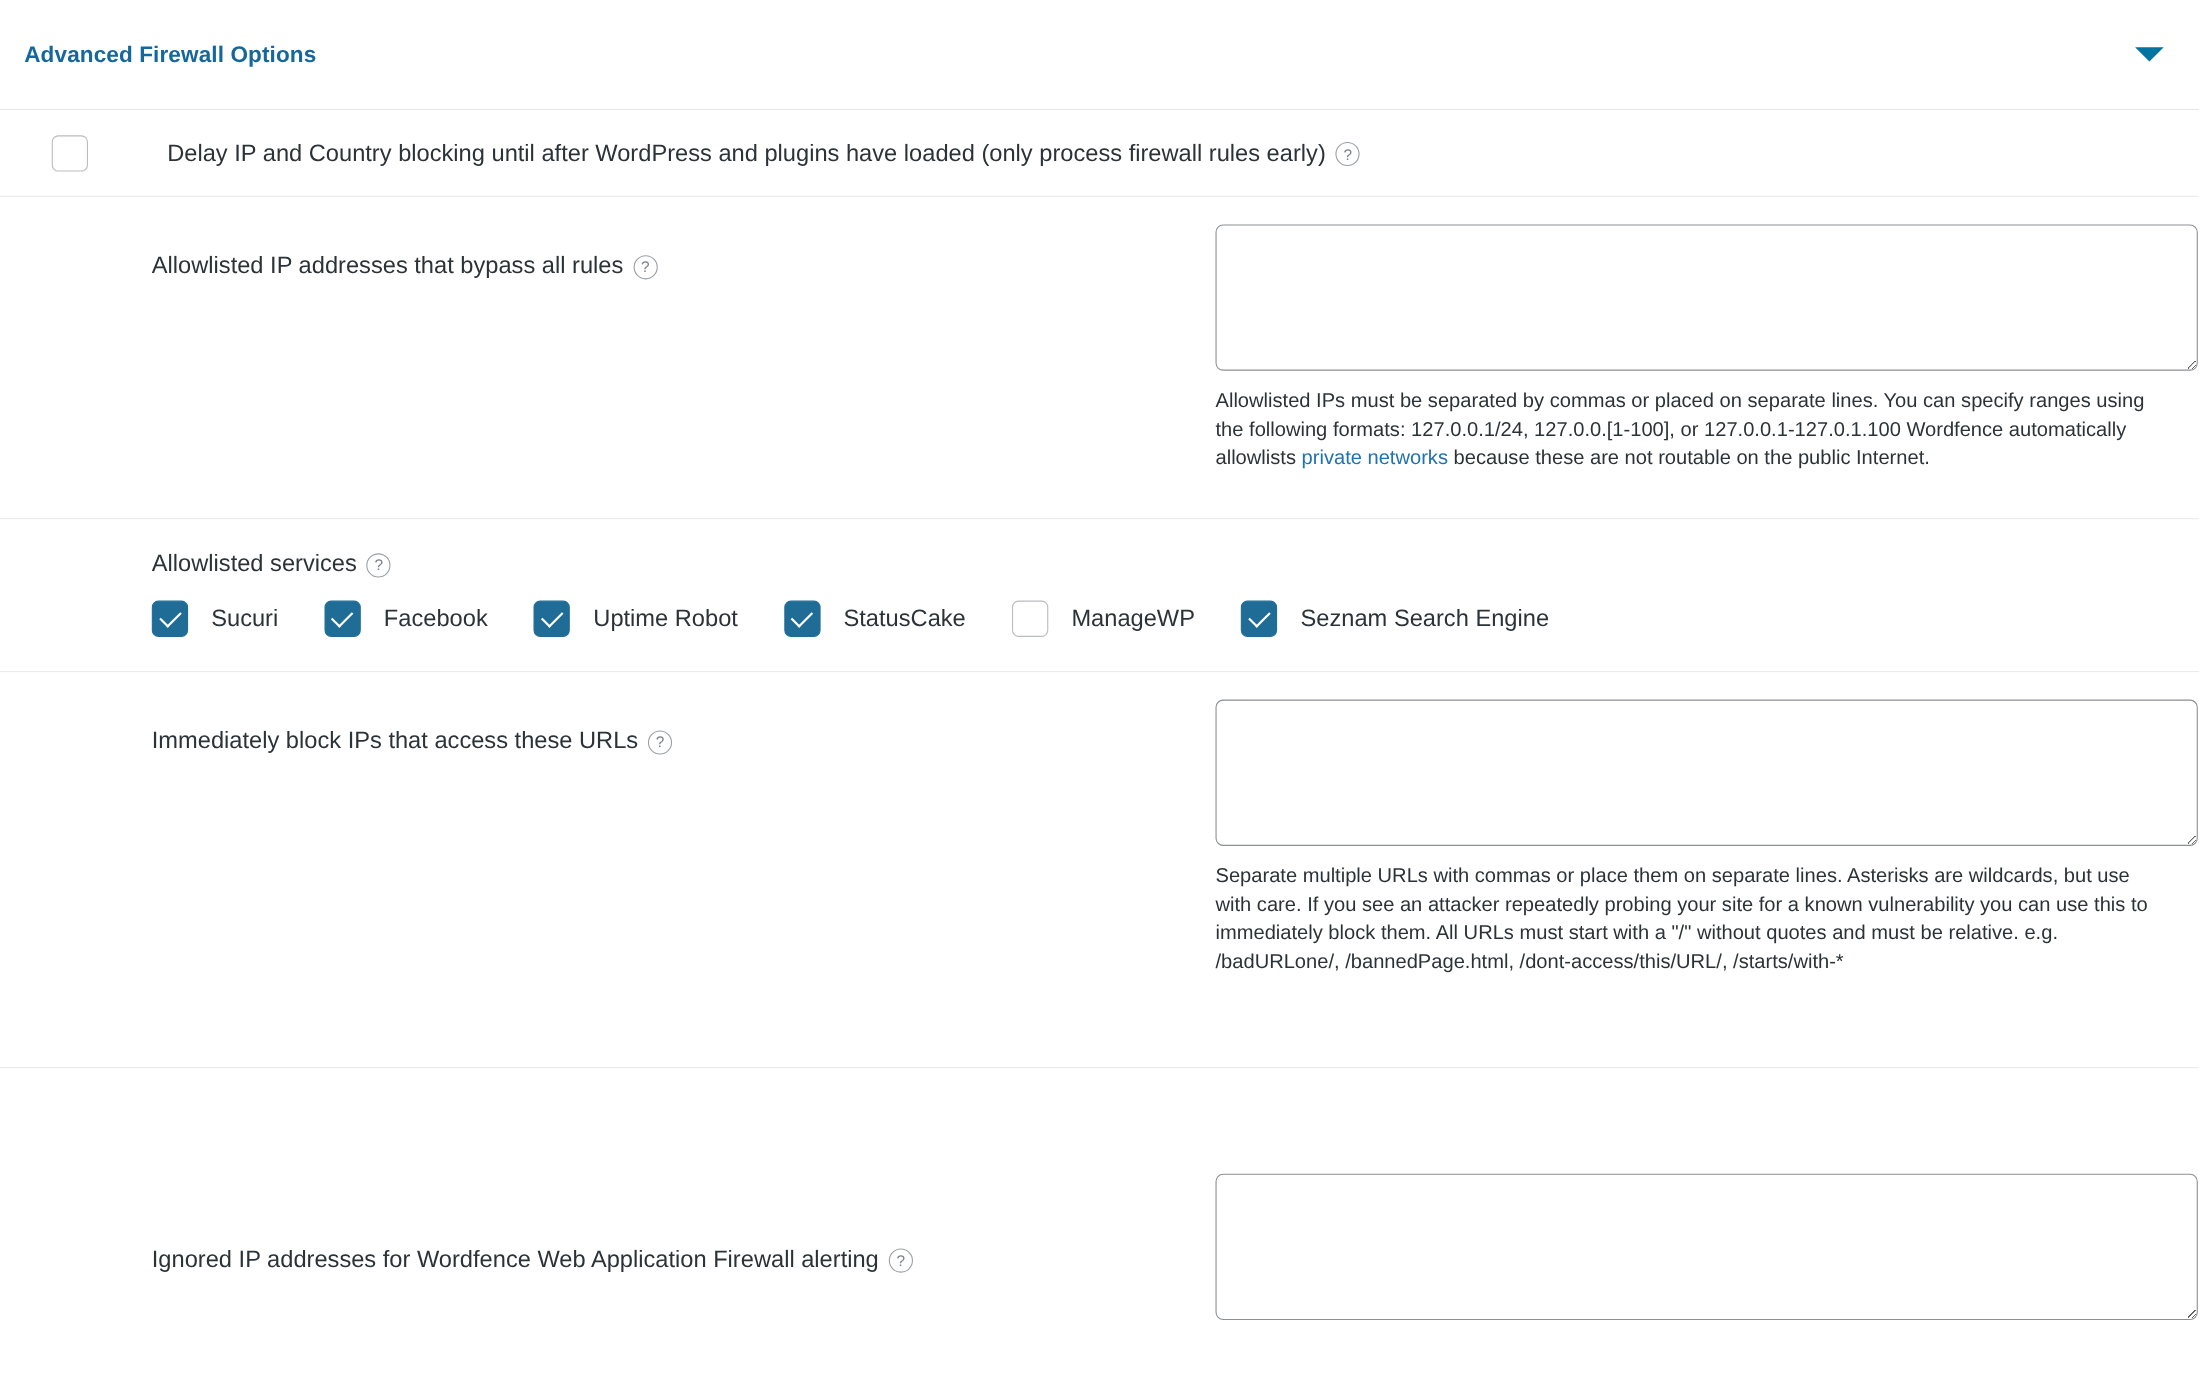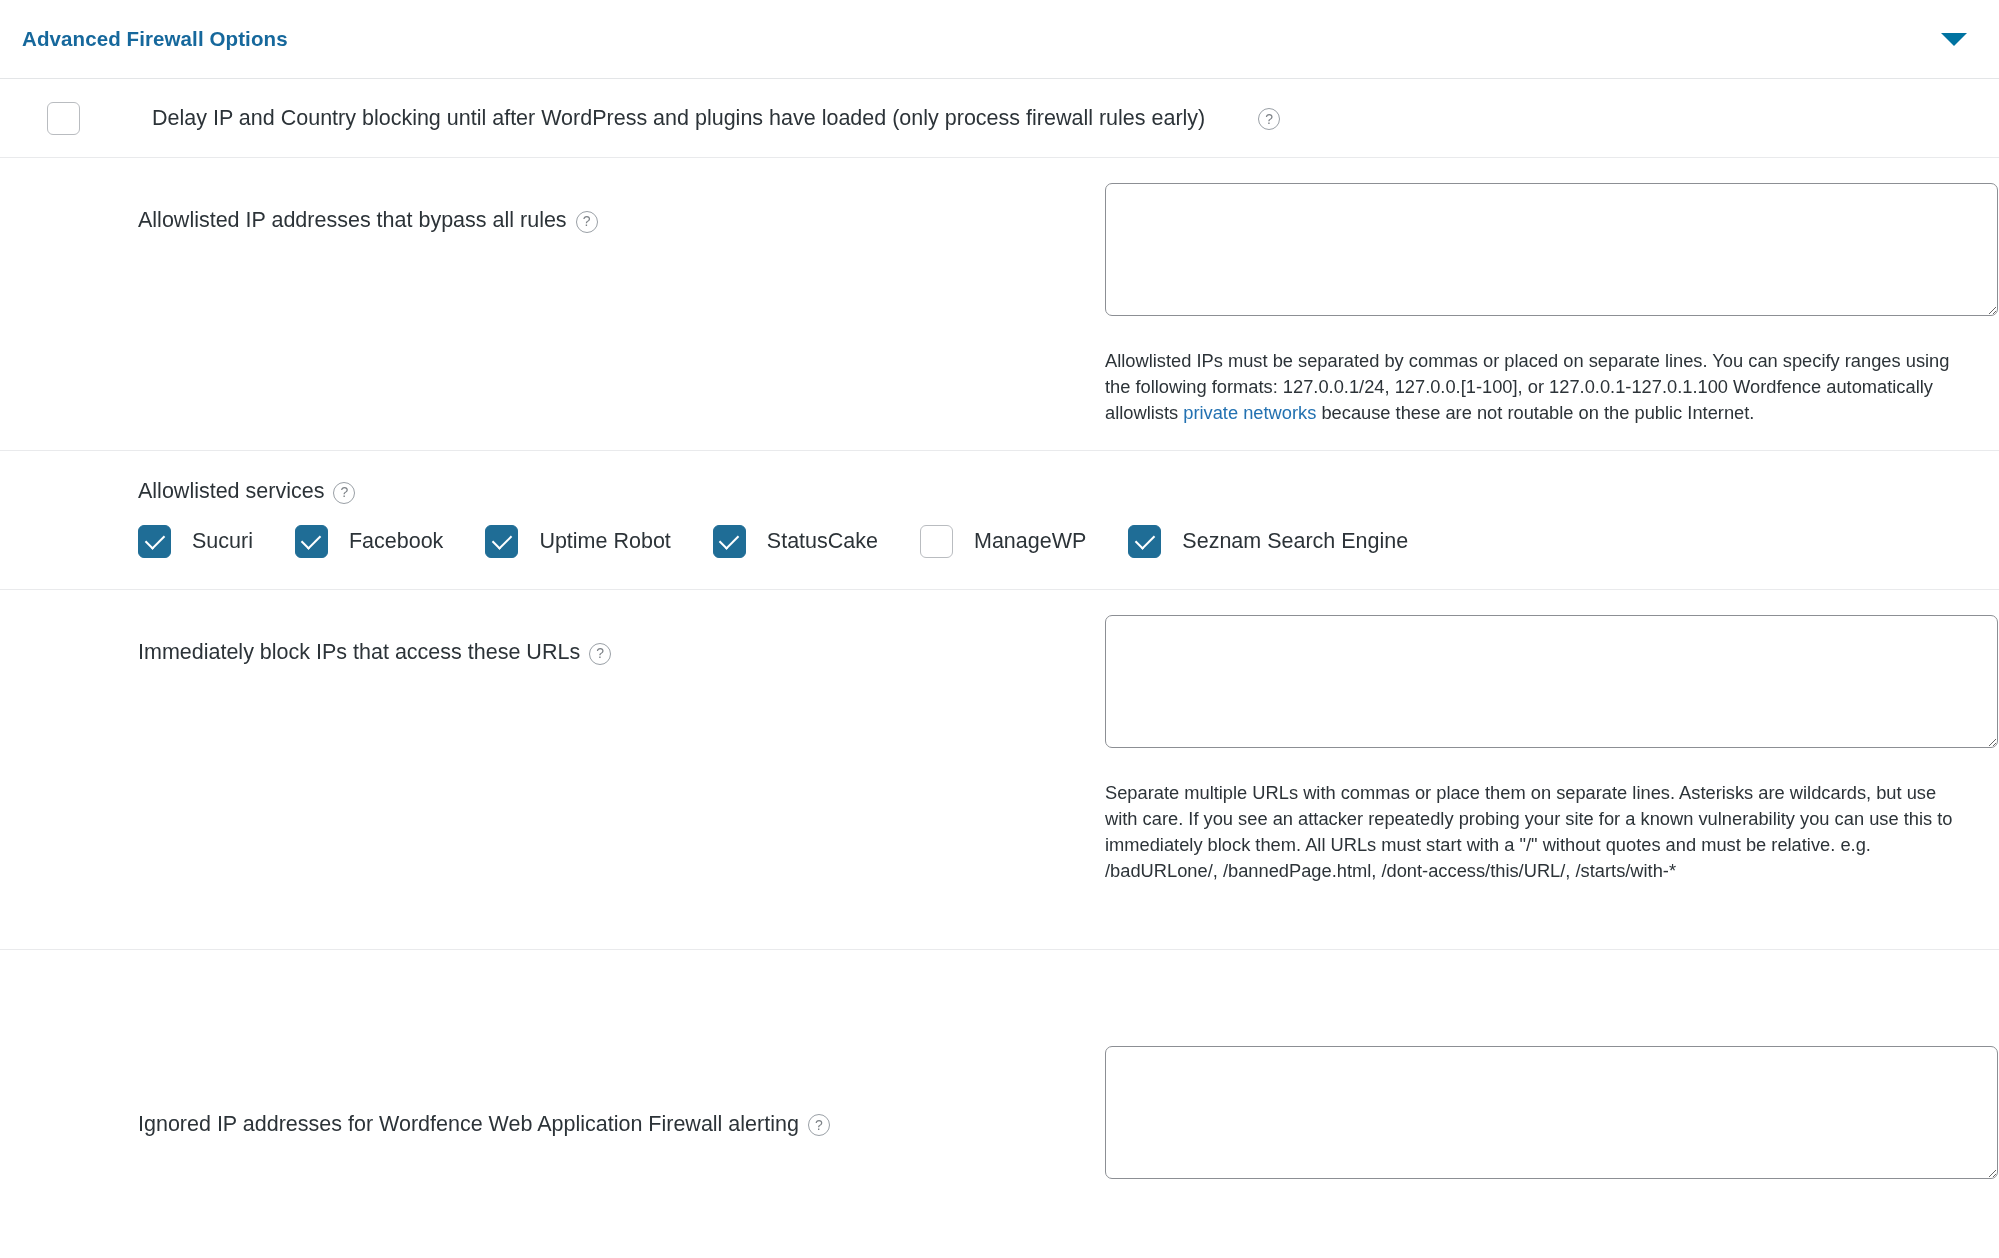--- a/index.html
+++ b/index.html
@@ -18,21 +18,21 @@
   }
 
   .panel {
     width: 1999px;
     background: #fff;
     box-sizing: border-box;
   }
 
   
   .panel-header {
-    height: 79px;
+    height: 100px;
     border-bottom: 1px solid #e3e5e7;
     display: flex;
     align-items: center;
     padding: 0 28px 0 22px;
     box-sizing: border-box;
     cursor: pointer;
   }
   .panel-title {
     font-size: 20.5px;
     font-weight: bold;
@@ -133,21 +133,20 @@
     border-bottom: 2.6px solid #ffffff;
     transform: rotate(-45deg);
     margin-top: -4px;
   }
   .delay-label {
     margin-left: 72px;
     font-size: 21.5px;
     color: #2c3338;
     display: inline-flex;
     align-items: center;
-    gap: 44px;
   }
 
   
   .ta-row { padding: 0; }
   .ta-row .row-label-col { padding: 206px 0 0 0; }
   .label-inner { margin-left: 138px; margin-top: 16px; }
 
   .ta-row-1 .row-label-col { padding-top: 0; }
 
   .field-stack {
@@ -165,21 +164,21 @@
     color: #2c3338;
     padding: 8px 10px;
     outline: none;
     width: 893px;
   }
   .ta-desc {
     width: 860px;
     font-size: 18.3px;
     line-height: 1.42;
     color: #2c3338;
-    margin-top: 32px;
+    margin-top: 14px;
   }
   .ta-desc a {
     color: #2271b1;
     text-decoration: none;
   }
 
   
   .svc-row {
     border-bottom: 1px solid #e9eaec;
     padding: 0 0 0 0;

